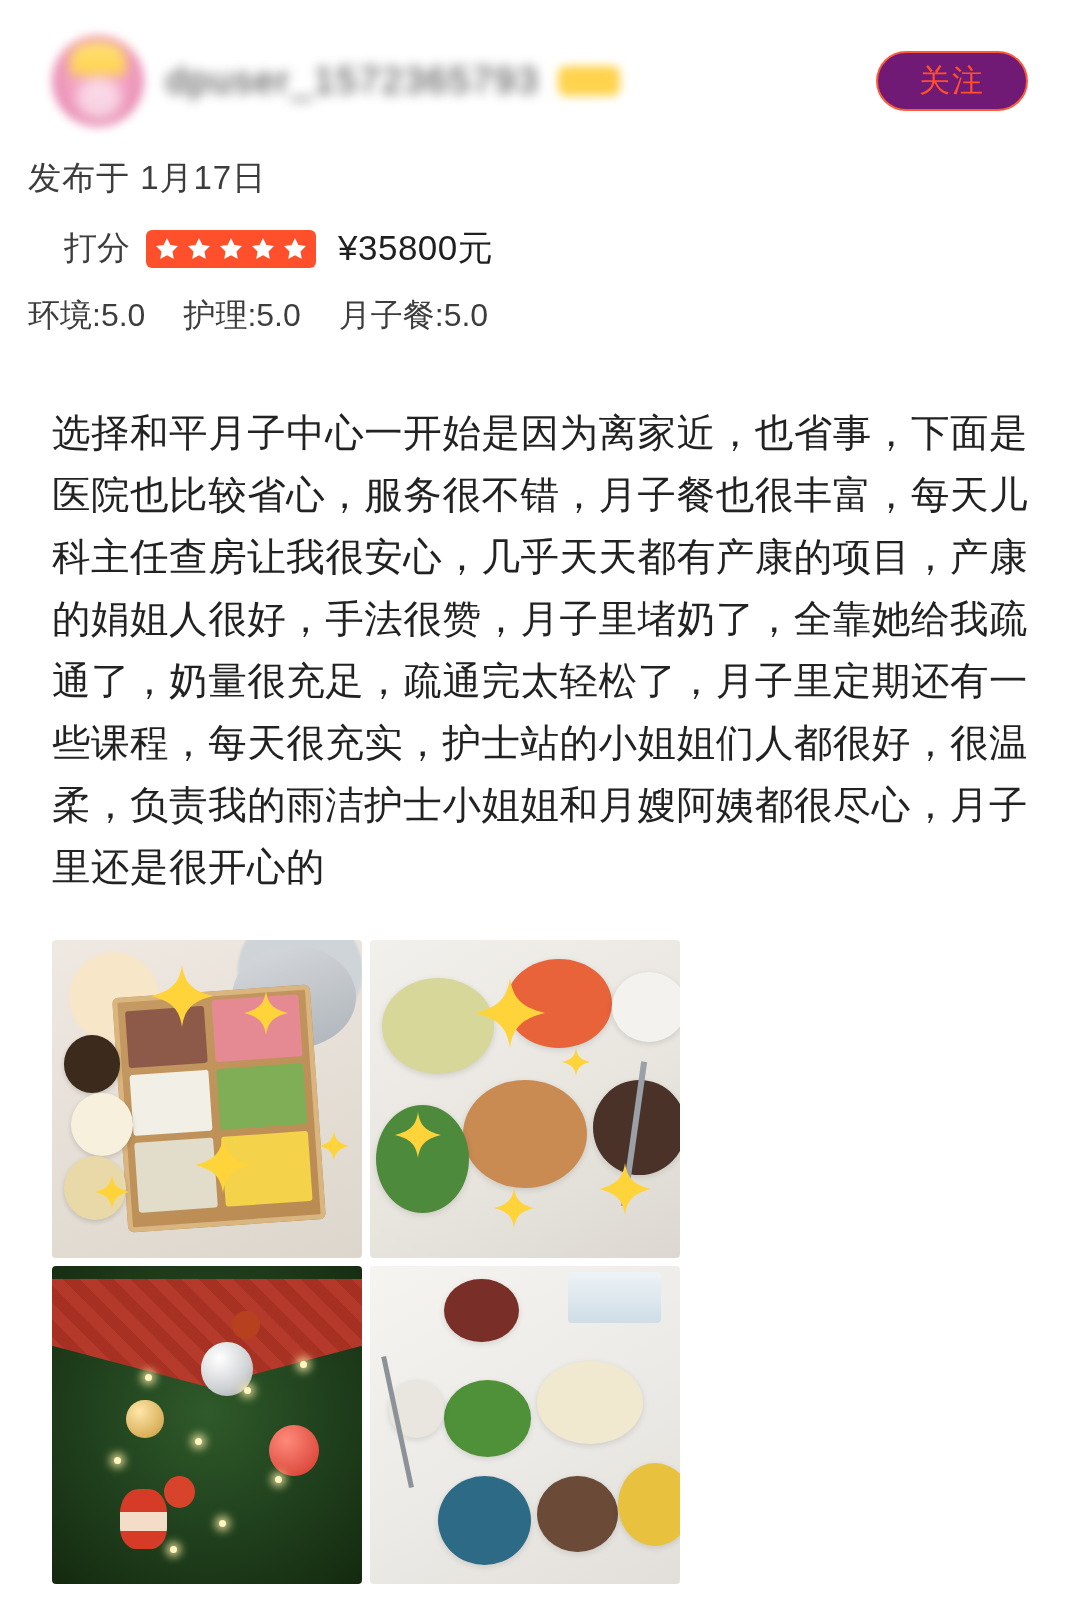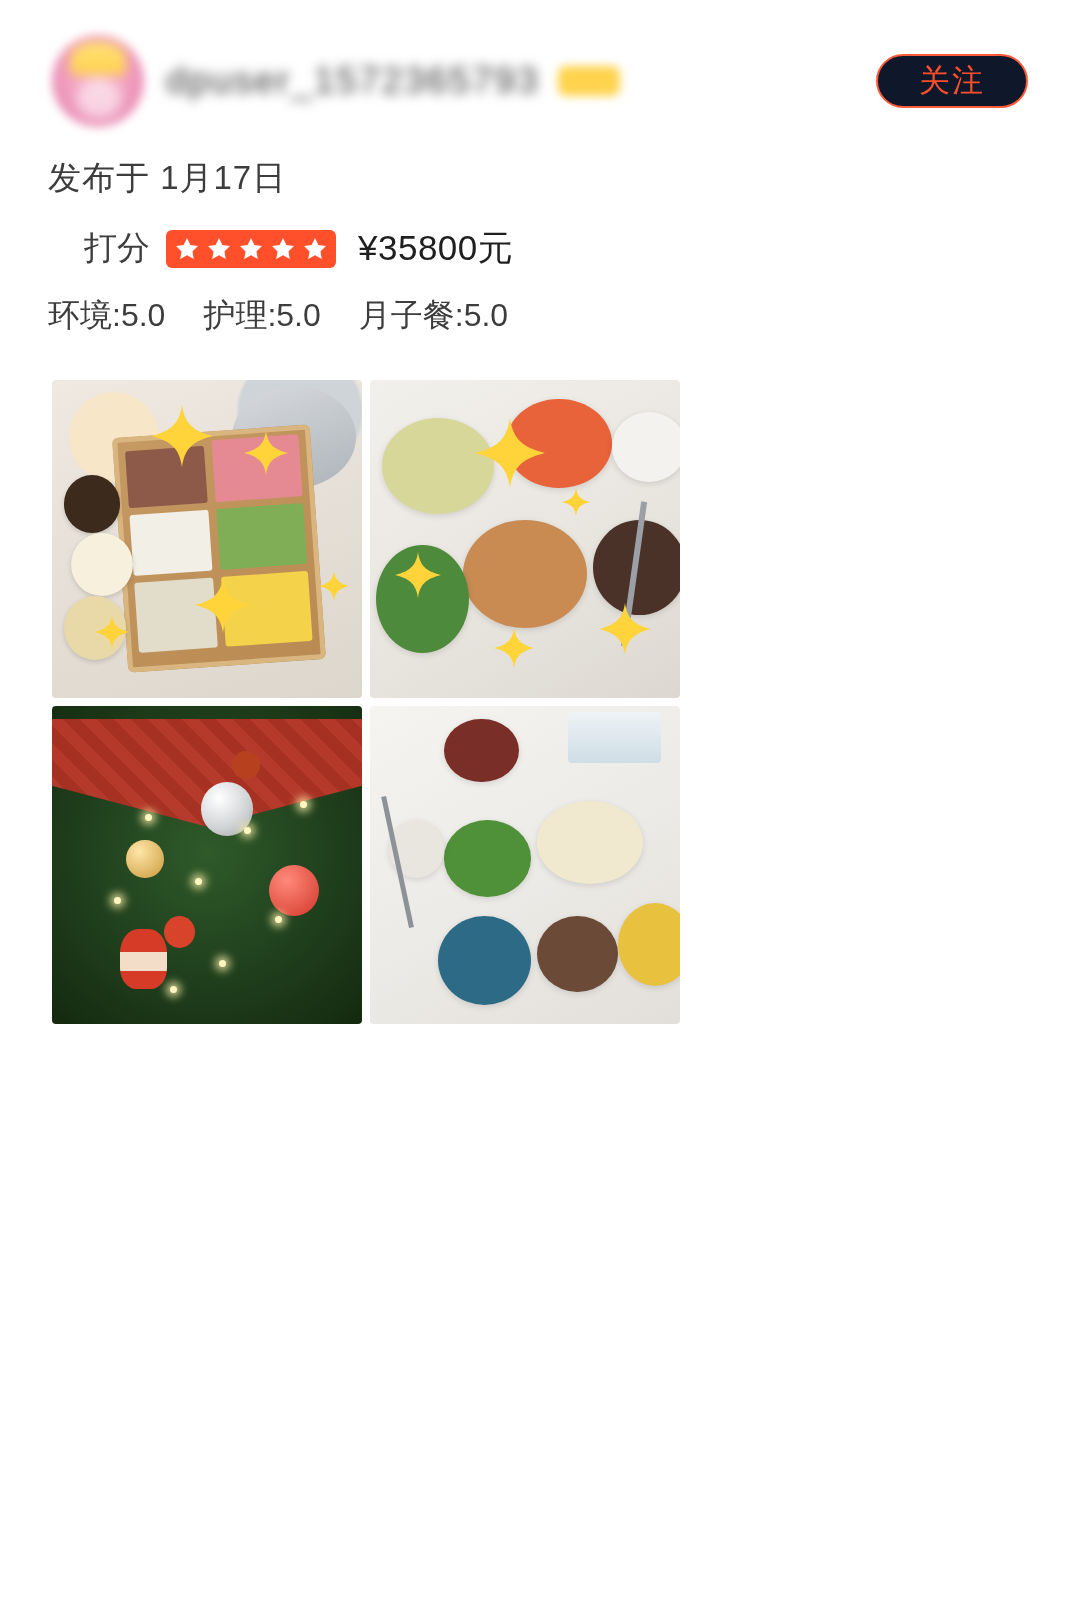--- a/index.html
+++ b/index.html
@@ -79,37 +79,37 @@
     width: 62px;
     height: 30px;
     border-radius: 8px;
     background: #ffd34d;
     filter: blur(5px);
     flex: 0 0 auto;
   }
   .follow-btn {
     flex: 0 0 auto;
     width: 152px;
-    height: 54px;
+    height: 60px;
     border: 2px solid #ff5b3a;
     border-radius: 34px;
     color: #ff4f2b;
     font-size: 31px;
     display: flex;
     align-items: center;
     justify-content: center;
-    background: #0f172a;
+    background: #701a75;
     letter-spacing: 2px;
     cursor: pointer;
     box-sizing: border-box;
   }
 
   
   .meta {
-    padding: 0 48px;
+    padding: 0 28px;
   }
   .publish {
     margin-top: 38px;
     font-size: 33px;
     color: #3d3d3d;
     letter-spacing: 1px;
   }
   .rating-row {
     margin-top: 24px;
     display: flex;
@@ -320,20 +320,21 @@
       <span class="price">¥35800元</span>
     </div>
 
     <div class="subscores">
       <span class="subscore">环境:5.0</span>
       <span class="subscore">护理:5.0</span>
       <span class="subscore">月子餐:5.0</span>
     </div>
   </div>
 
+  <div class="review-body">选择和平月子中心一开始是因为离家近，也省事，下面是医院也比较省心，服务很不错，月子餐也很丰富，每天儿科主任查房让我很安心，几乎天天都有产康的项目，产康的娟姐人很好，手法很赞，月子里堵奶了，全靠她给我疏通了，奶量很充足，疏通完太轻松了，月子里定期还有一些课程，每天很充实，护士站的小姐姐们人都很好，很温柔，负责我的雨洁护士小姐姐和月嫂阿姨都很尽心，月子里还是很开心的</div>
 
   <div class="photo-grid">
 
     <div class="photo p1">
       <div class="pot"></div>
       <div class="tray">
         <div class="cell c1"></div>
           <div class="cell c2"></div>
           <div class="cell c3"></div>
         <div class="cell c4"></div>

